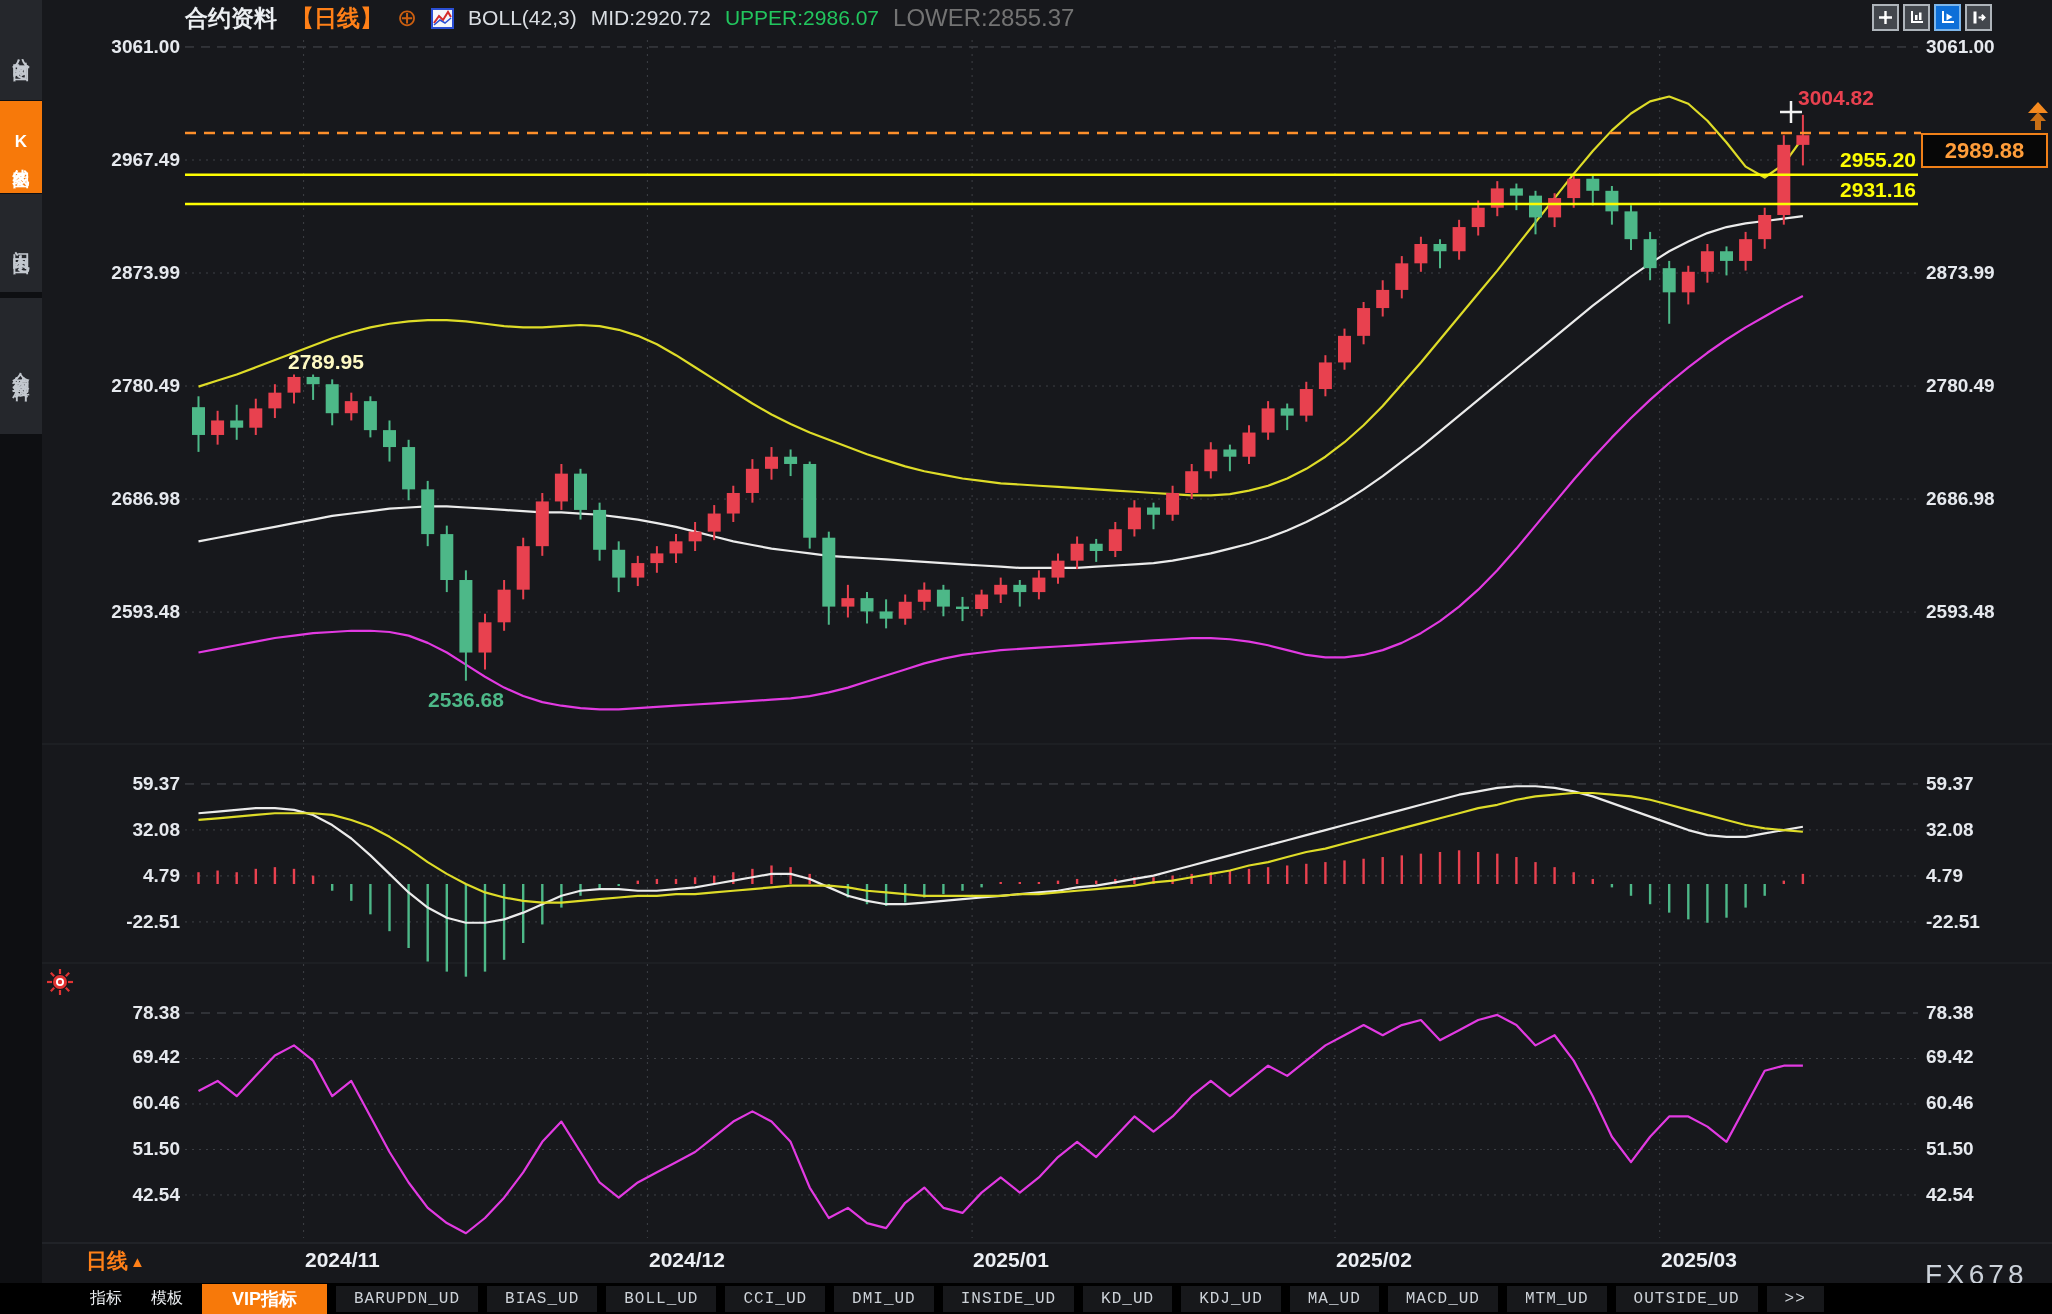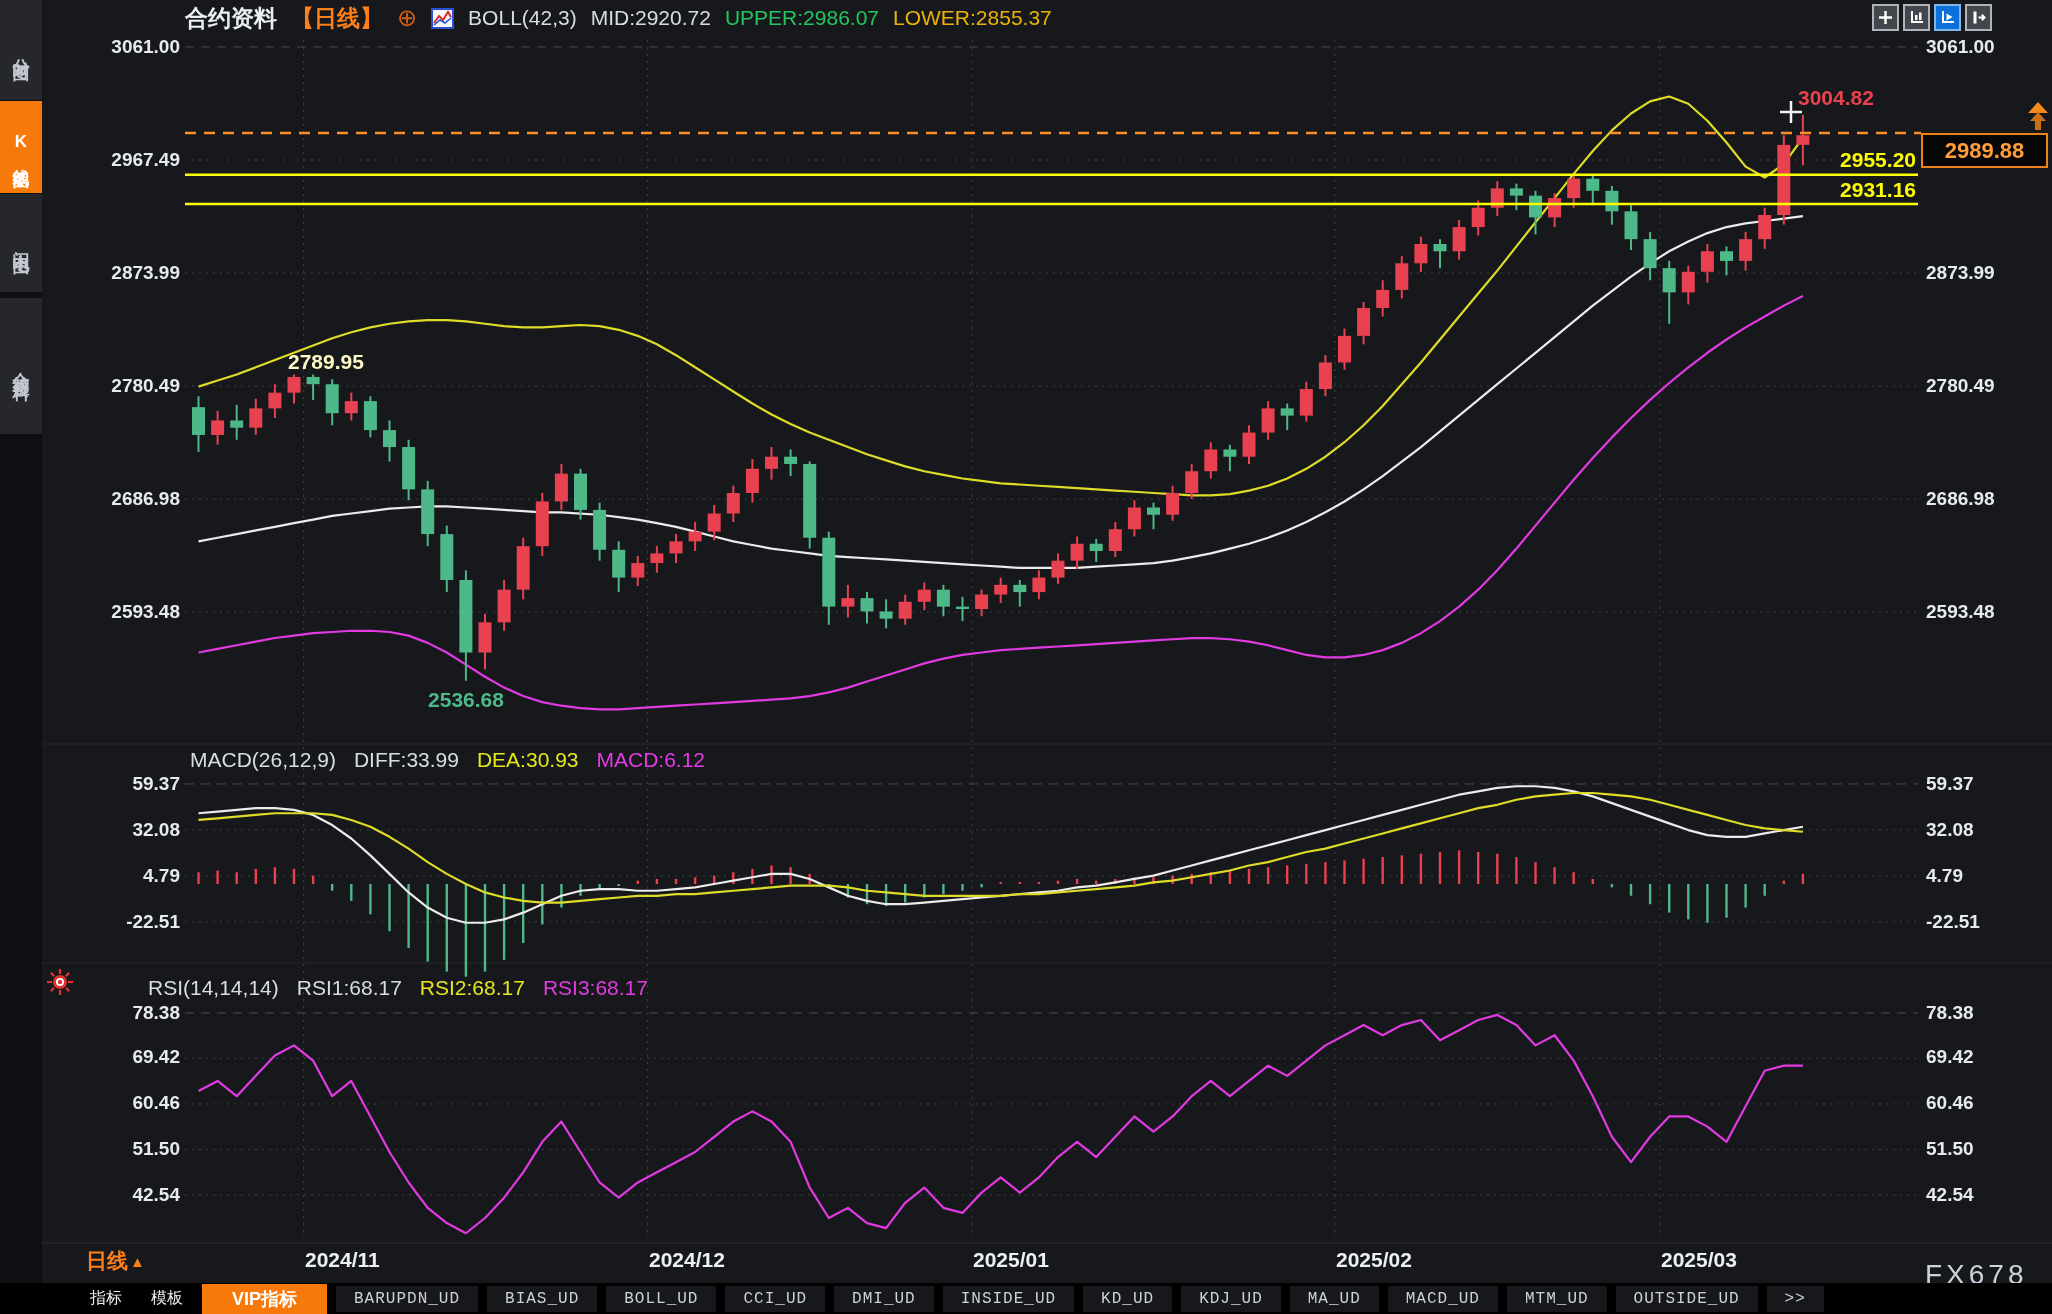--- a/index.html
+++ b/index.html
@@ -13,21 +13,21 @@
      writing-mode:vertical-lr;text-orientation:upright;letter-spacing:4px;
      font-size:17px;font-weight:700;cursor:pointer;}
   .side-item.active{background:#f7790a;color:#ffffff;}
   
   #hdr{position:absolute;left:185px;top:3px;height:30px;display:flex;align-items:center;gap:14px;z-index:3;white-space:nowrap;}
   .h-sym{font-size:23px;font-weight:700;color:#eceff2;}
   .h-per{font-size:23px;font-weight:700;color:#ff8018;}
   .h-plus{font-size:24px;color:#cc5f10;line-height:20px;}
   .h-ind{font-size:21px;color:#d9dde2;}
   .h-up{font-size:21px;color:#22c55e;}
-  .h-low{font-size:21px;color:#eab308;}
+  .h-low{font-size:24px;color:#737373;}
   
   #toolbar{position:absolute;left:1872px;top:4px;display:flex;gap:4px;z-index:5;}
   .tb{width:27px;height:27px;box-sizing:border-box;border:2px solid #aeb4ba;background:#43474d;
       display:flex;align-items:center;justify-content:center;cursor:pointer;}
   .tb.active{border-color:#7db6ea;background:#0d6fd8;}
   
   .axlbl{position:absolute;width:120px;height:24px;line-height:24px;font-size:19px;font-weight:700;color:#e6e9ee;z-index:2;}
   .ar{text-align:right;left:60px;}
   .al{text-align:left;left:1926px;}
   
@@ -424,26 +424,20 @@
   <div class="ovl" style="left:1790px;top:178px;width:126px;text-align:right;color:#fdfd02">2931.16</div>
   <div id="lastbox">2989.88</div>
   <div id="lastarrow">
     <svg width="24" height="32" viewBox="0 0 24 32">
       <polygon points="12,2 22,13 2,13" fill="#f58a1f"></polygon>
       <polygon points="12,12 20,21 4,21" fill="#c96f15"></polygon>
       <rect x="9" y="20" width="6" height="10" fill="#c96f15"></rect>
     </svg>
   </div>
 
-  <div class="indhdr" style="left:190px;top:748px">
-    <span class="iw">MACD(26,12,9)</span>
-    <span class="iw">DIFF:33.99</span>
-    <span class="iy">DEA:30.93</span>
-    <span class="im">MACD:6.12</span>
-  </div>
 
   <div class="axlbl ar" style="top:772px">59.37</div>
   <div class="axlbl ar" style="top:818px">32.08</div>
   <div class="axlbl ar" style="top:864px">4.79</div>
   <div class="axlbl ar" style="top:910px">-22.51</div>
   <div class="axlbl al" style="top:772px">59.37</div>
   <div class="axlbl al" style="top:818px">32.08</div>
   <div class="axlbl al" style="top:864px">4.79</div>
   <div class="axlbl al" style="top:910px">-22.51</div>
 
@@ -455,26 +449,20 @@
         <line x1="1" y1="14" x2="6" y2="14"></line>
           <line x1="22" y1="14" x2="27" y2="14"></line>
         <line x1="4.8" y1="4.8" x2="8.2" y2="8.2"></line>
           <line x1="19.8" y1="19.8" x2="23.2" y2="23.2"></line>
         <line x1="4.8" y1="23.2" x2="8.2" y2="19.8"></line>
           <line x1="19.8" y1="8.2" x2="23.2" y2="4.8"></line>
       </g>
       <circle cx="14" cy="14" r="5.5" fill="#ffffff" stroke="#e23333" stroke-width="3"></circle>
       <circle cx="14" cy="14" r="2.2" fill="#e23333"></circle>
     </svg>
-  </div>
-  <div class="indhdr" style="left:148px;top:976px">
-    <span class="iw">RSI(14,14,14)</span>
-    <span class="iw">RSI1:68.17</span>
-    <span class="iy">RSI2:68.17</span>
-    <span class="im">RSI3:68.17</span>
   </div>
 
   <div class="axlbl ar" style="top:1001px">78.38</div>
   <div class="axlbl ar" style="top:1045px">69.42</div>
   <div class="axlbl ar" style="top:1091px">60.46</div>
   <div class="axlbl ar" style="top:1137px">51.50</div>
   <div class="axlbl ar" style="top:1183px">42.54</div>
   <div class="axlbl al" style="top:1001px">78.38</div>
   <div class="axlbl al" style="top:1045px">69.42</div>
   <div class="axlbl al" style="top:1091px">60.46</div>

